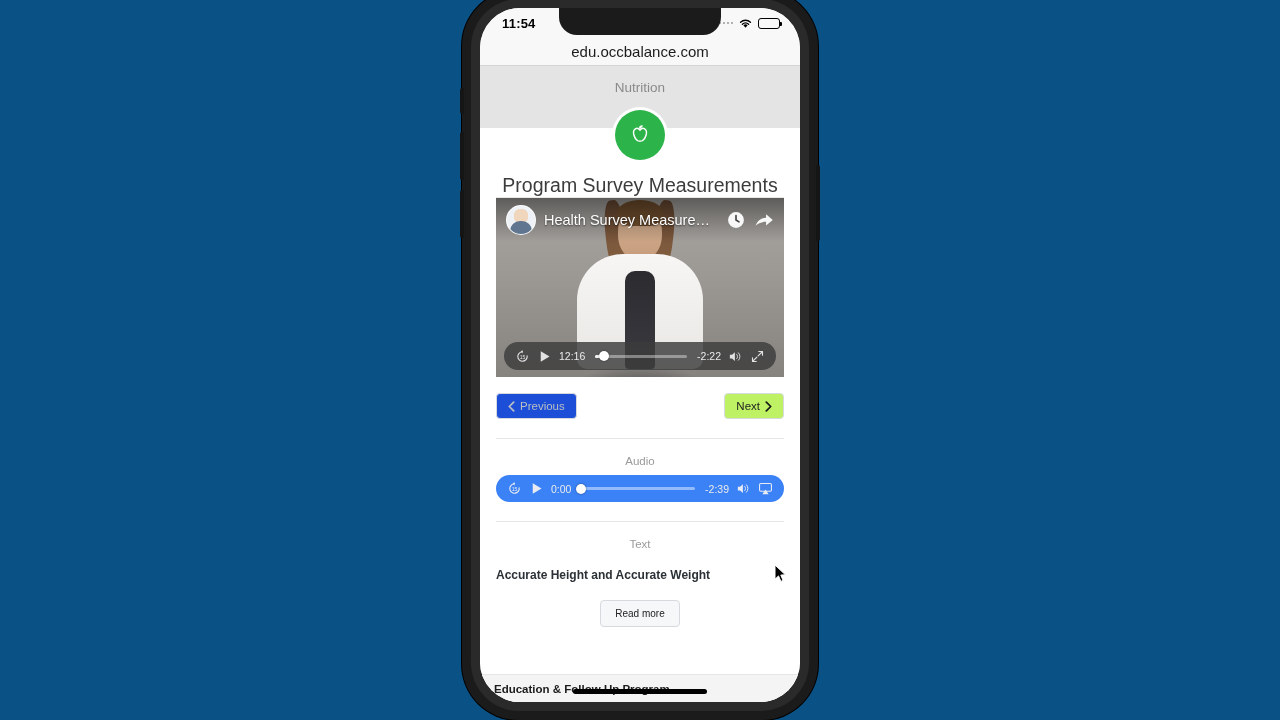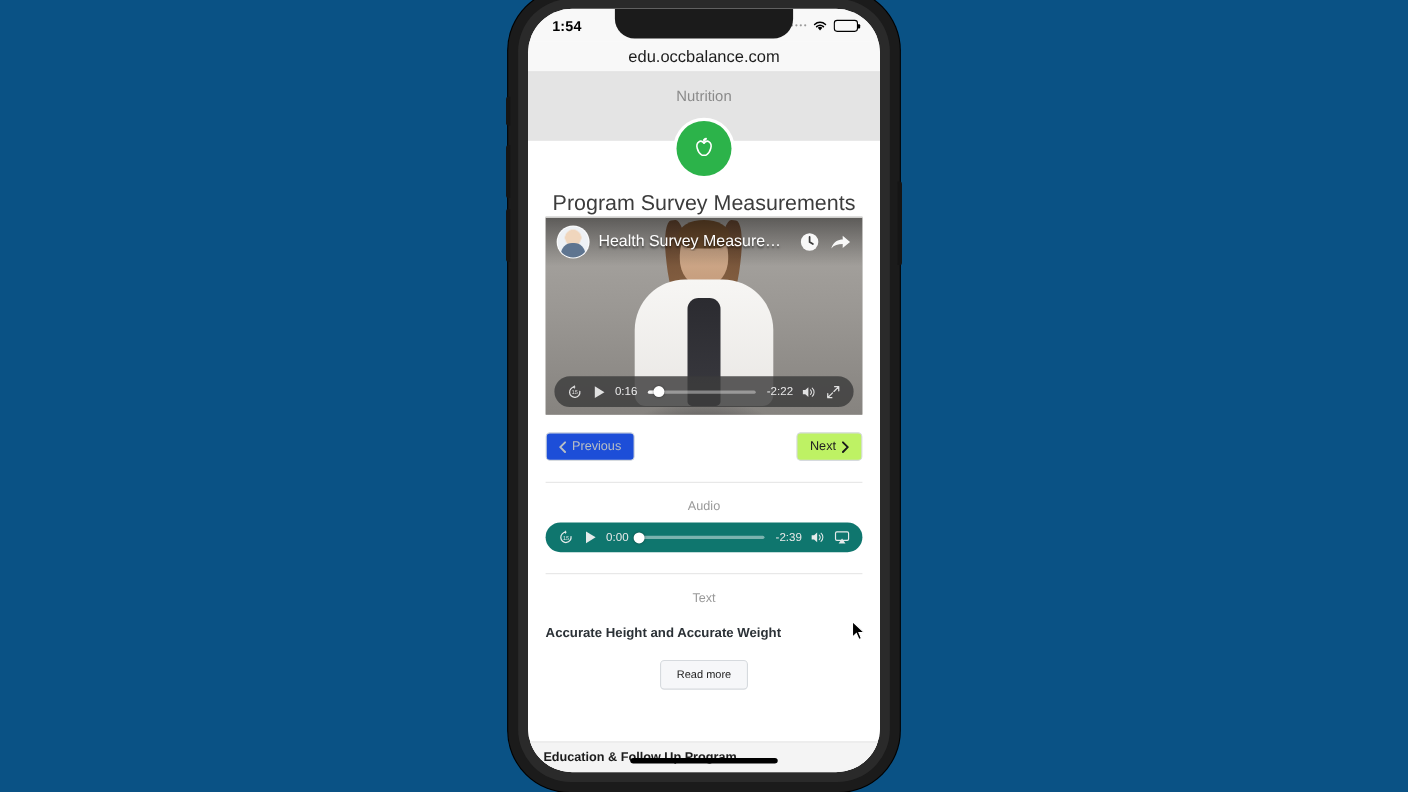--- a/index.html
+++ b/index.html
@@ -256,21 +256,21 @@
     color: #222;
     display: inline-flex; align-items: center; gap: 5px;
     cursor: pointer;
   }
   .nav-btn.disabled { color: #b9bfc4; background: #1d4ed8; cursor: default; }
 
   .divider { height: 1px; background: #e6e6e6; margin: 19px 16px 0 16px; }
 
   
   #audio-controls { margin: 0 16px; }
-  #audio-controls .media-bar { background: #0f766e; height: 27px; border-radius: 14px; }
+  #audio-controls .media-bar { background: #3b82f6; height: 27px; border-radius: 14px; }
   #audio-controls .track { background: rgba(255,255,255,.45); }
 
   
   #text-body {
     margin: 18px 16px 0 16px;
     font-size: 12px; font-weight: bold; color: #2b3136;
   }
   #read-more-wrap { text-align: center; margin-top: 18px; }
   #read-more-btn {
     display: inline-block;
@@ -314,21 +314,21 @@
   <div class="side-btn" id="mute-switch"></div>
   <div class="side-btn" id="volume-up"></div>
   <div class="side-btn" id="volume-down"></div>
   <div class="side-btn" id="power-button"></div>
 
   <div id="phone-screen">
 
     <div id="notch"></div>
 
     <div id="status-bar">
-      <div id="status-time">1:54</div>
+      <div id="status-time">11:54</div>
       <div id="status-icons">
         <span class="signal-dots">
           <i></i>
             <i></i>
             <i></i>
             <i></i>
         </span>
         <svg width="15" height="11" viewBox="0 0 16 12">
           <path d="M8 10.6 L10.3 7.9 A3.4 3.4 0 0 0 5.7 7.9 Z" fill="#000"></path>
           <path d="M2.6 4.6 A8 8 0 0 1 13.4 4.6" stroke="#000" stroke-width="1.5" fill="none" stroke-linecap="round"></path>
@@ -386,21 +386,21 @@
         <div id="video-controls">
           <div class="media-bar">
             <svg class="ctl" viewBox="0 0 24 24">
               <path d="M12 4.5a7.5 7.5 0 1 0 7.4 6.3" stroke="#eaeaea" stroke-width="1.8" fill="none" stroke-linecap="round"></path>
               <path d="M12 1.6 9.2 4.5 12 7.3z" fill="#eaeaea"></path>
               <text x="12" y="15.3" font-size="8" fill="#eaeaea" text-anchor="middle" font-family="Liberation Sans">15</text>
             </svg>
             <svg class="ctl" viewBox="0 0 24 24">
               <path d="M6 3.5 20 12 6 20.5z" fill="#eaeaea"></path>
             </svg>
-            <span class="time">0:16</span>
+            <span class="time">12:16</span>
             <span class="track">
               <span class="fill" style="width:10%"></span>
               <span class="knob" style="left:10%"></span>
             </span>
             <span class="time">-2:22</span>
             <svg class="ctl" viewBox="0 0 24 24">
               <path d="M3 9h3.5L11 5v14L6.5 15H3z" fill="#eaeaea"></path>
               <path d="M14 8.6a4.6 4.6 0 0 1 0 6.8M16.6 6a8 8 0 0 1 0 12" stroke="#eaeaea" stroke-width="1.5" fill="none" stroke-linecap="round"></path>
             </svg>
             <svg class="ctl" viewBox="0 0 24 24">

